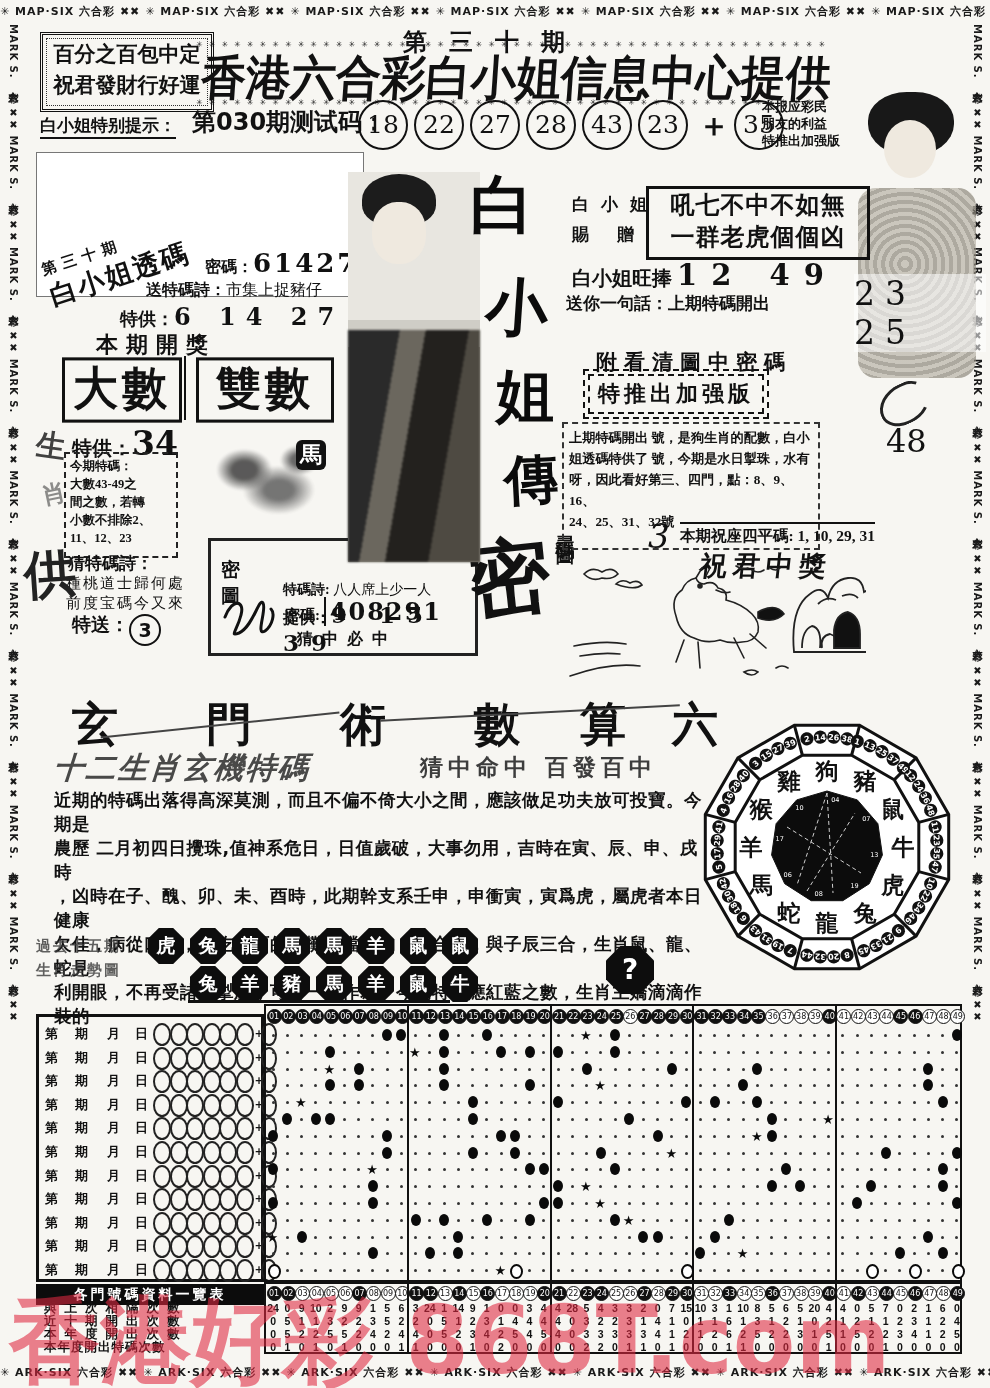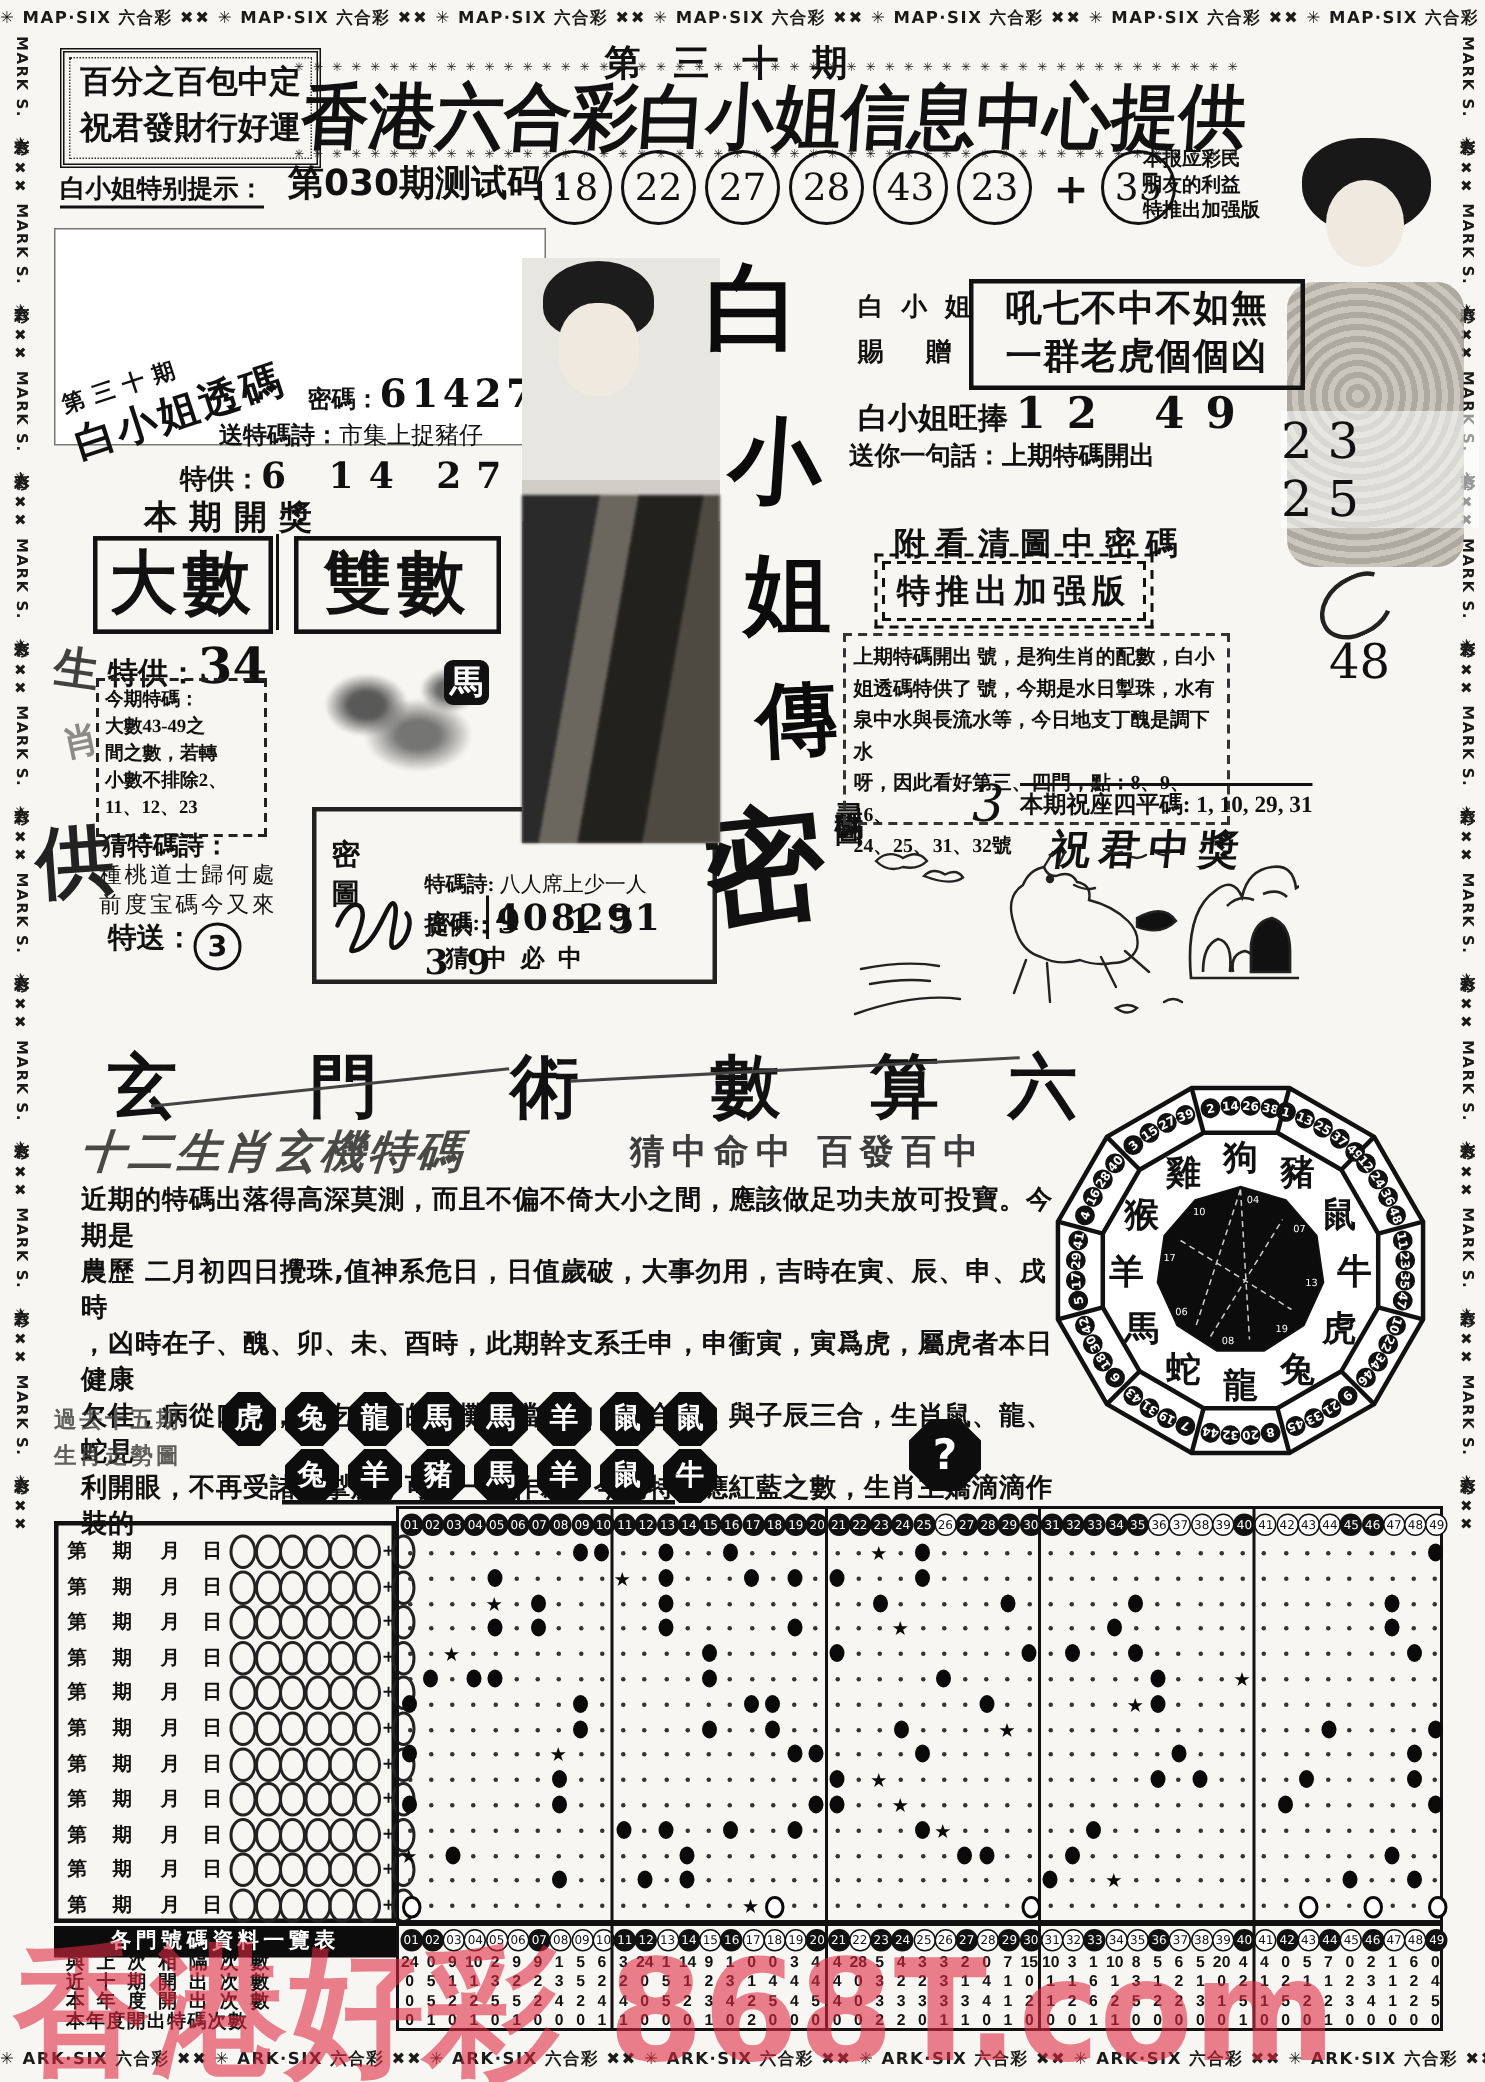--- a/index.html
+++ b/index.html
@@ -285,21 +285,20 @@
     <span>白小姐旺捧</span> <b>12 49</b>
   </div>
   <div class="abs" id="sent-line">
     <span>送你一句話：</span><span>上期特碼開出</span>
   </div>
   <div class="abs" id="see-map">附看清圖中密碼</div>
   <div class="abs" id="telegram-box">特推出加强版</div>
   <div class="abs" id="analysis-box">
       <div>上期特碼開出 號，是狗生肖的配數，白小</div>
       <div>姐透碼特供了 號，今期是水日掣珠，水有</div>
-      <div>泉中水與長流水等，今日地支丁醜是調下水</div>
       <div>呀，因此看好第三、四門，點：8、9、16、</div>
       <div>24、25、31、32號</div>
     </div>
   <div class="abs" id="hand-digit">3</div>
   <div class="abs" id="pingma">本期祝座四平碼: 1, 10, 29, 31</div>
   <div class="abs" id="wish">祝君中獎</div>
 
   <div class="abs" id="cartoon">
     <svg width="300" height="136" viewBox="0 0 300 136">
       <g fill="none" stroke="#222" stroke-width="1.6" stroke-linecap="round">

